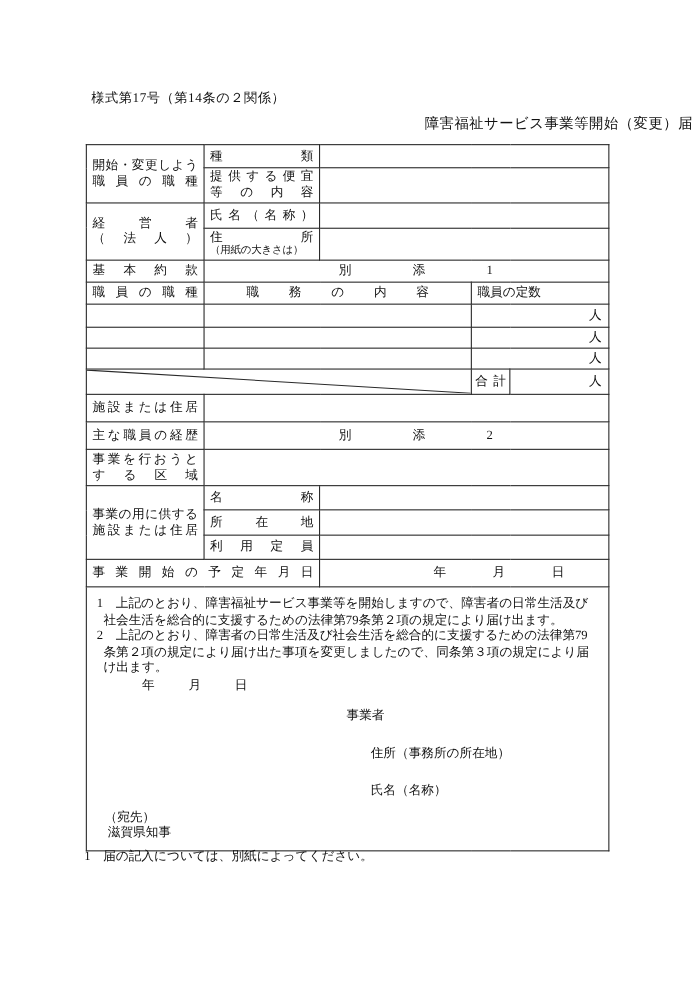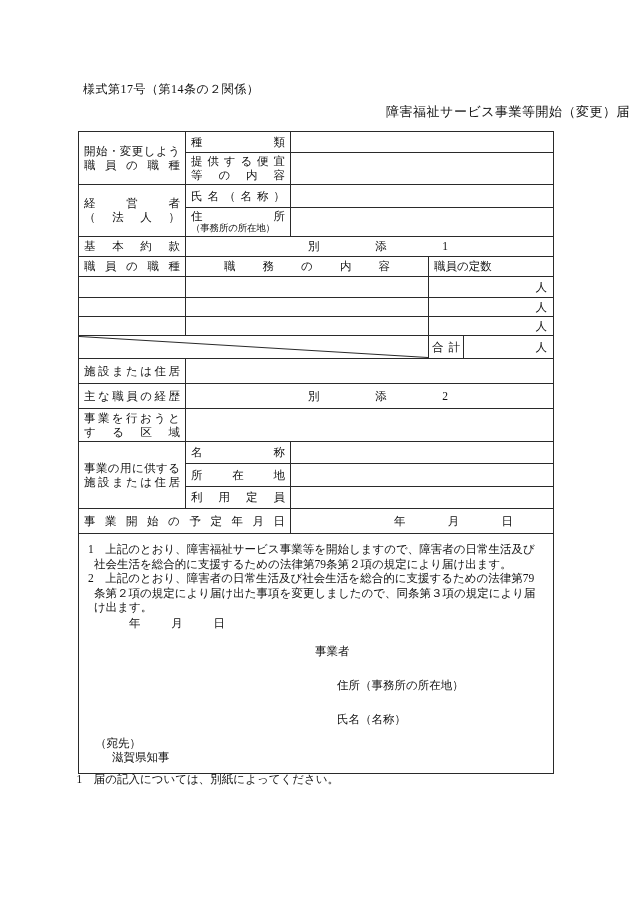--- a/index.html
+++ b/index.html
@@ -63,21 +63,21 @@
     vertical-align: top;
     padding: 7px 9px !important;
     line-height: 16.5px;
   }
   .decl-line { white-space: nowrap; }
   .decl-cont { padding-left: 6px; }
   .decl-date { margin-top: 2px; margin-left: 41px; width: 96px; }
   .signer-title { margin-top: 13px; margin-left: 227px; }
   .signer-line { margin-top: 20px; margin-left: 249px; }
   .addressee-block { margin-top: 9px; margin-left: 7px; }
-  .addressee-name { margin-left: 17px; }
+  .addressee-name { margin-left: 3px; }
   .notes {
     position: absolute;
     left: 65px;
     top: 770px;
     line-height: 18px;
     white-space: nowrap;
   }
 </style>
 </head>
 <body>
@@ -119,21 +119,21 @@
         <div class="j">経営者</div>
         <div class="j">（法人）</div>
       </td>
       <td class="lbl j">氏名（名称）</td>
       <td colspan="3"></td>
     </tr>
 
     <tr style="height:28px">
       <td class="lbl">
         <div class="j">住所</div>
-        <div class="small">（事務所の所在地）</div>
+        <div class="small">（用紙の大きさは）</div>
       </td>
       <td colspan="3"></td>
     </tr>
 
     <tr style="height:20px">
       <td class="lbl j">基本約款</td>
       <td colspan="4" style="padding:0">
         <div class="spread spread-bylaws">
           <span>別</span>
           <span>添</span>

